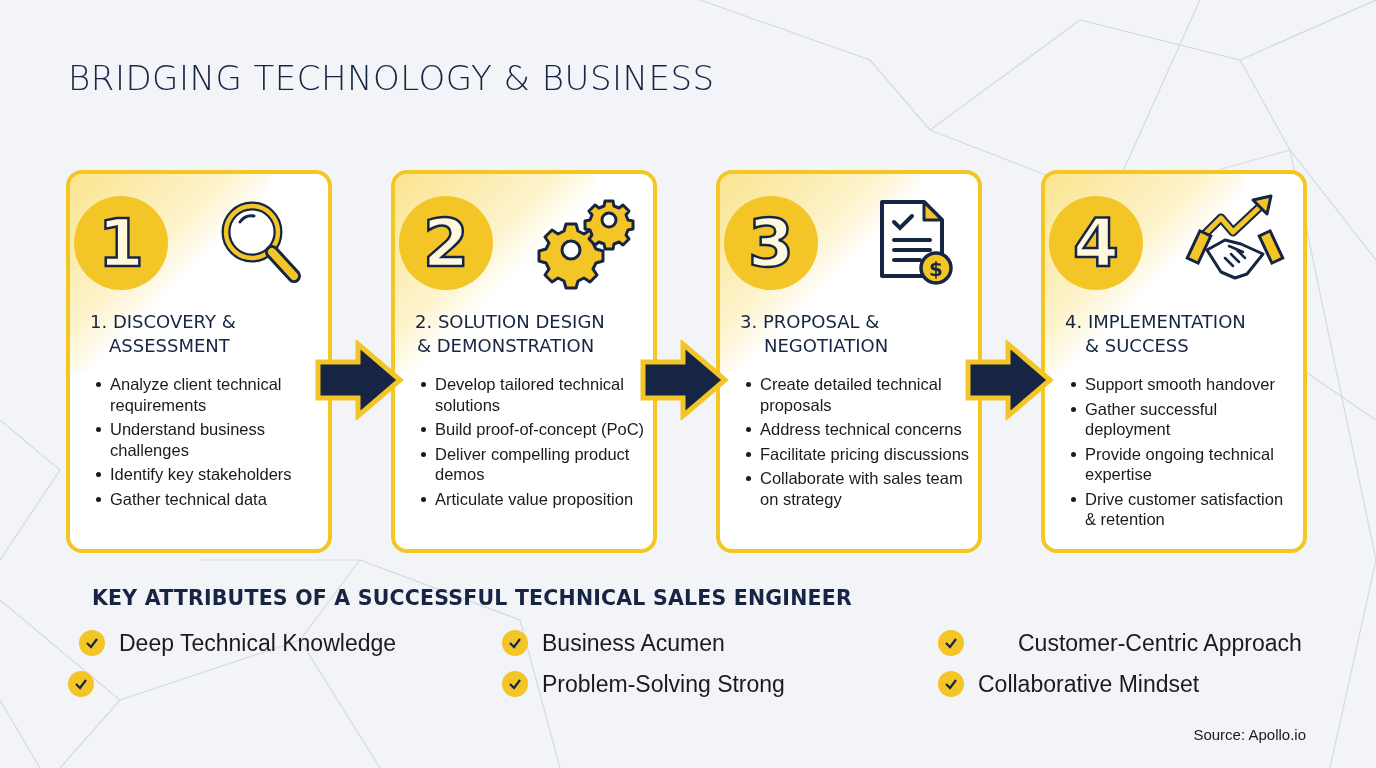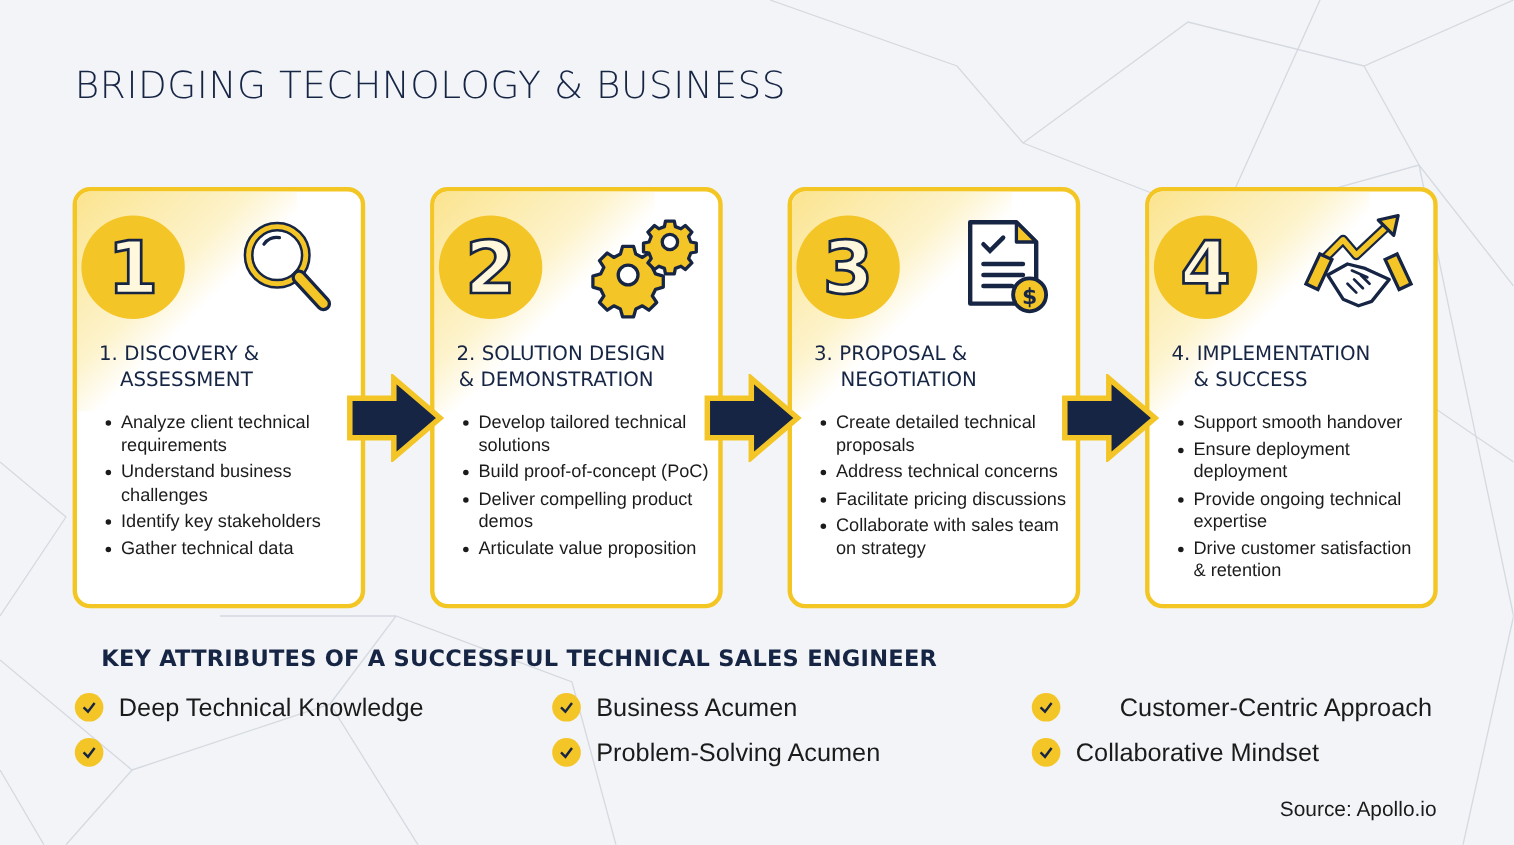--- a/index.html
+++ b/index.html
@@ -65,21 +65,21 @@
   .attr {
     position: absolute; z-index: 2; display: flex; align-items: center;
     font-size: 23px; color: #1b1b1b; height: 30px;
   }
   .attr .chk {
     width: 26px; height: 26px; border-radius: 50%; background: #f4c526;
     display: flex; align-items: center; justify-content: center; margin-right: 14px;
   }
   .source {
     position: absolute; right: 70px; top: 726px; z-index: 2;
-    font-size: 19px; color: #1b1b1b;
+    font-size: 15px; color: #1b1b1b;
   }
 </style>
 </head>
 <body>
 
 <svg class="bg-lines" width="1376" height="768" viewBox="0 0 1376 768">
   <g stroke="#d5d9e0" stroke-width="1.2" fill="none">
     <polyline points="930,130 1080,20 1240,60 1376,0"></polyline>
     <polyline points="930,130 1110,200 1200,0"></polyline>
     <polyline points="1110,200 1290,150 1376,260"></polyline>
@@ -185,39 +185,39 @@
     <rect x="80" y="40" width="12" height="30" fill="#f4c526" stroke="#162544" stroke-width="3" transform="rotate(-25 86 55)"></rect>
     <path d="M22 58 L40 48 L56 52 L78 62 L62 82 L50 86 L36 80 Z" fill="#fff" stroke="#162544" stroke-width="3" stroke-linejoin="round"></path>
     <path d="M44 54 L58 60 M40 66 L48 74 M46 62 L54 70 M52 58 L60 66" stroke="#162544" stroke-width="2.5" stroke-linecap="round"></path>
   </svg>
   <div class="heading">
     <div>4. IMPLEMENTATION</div>
     <div style="padding-left:20px">&amp; SUCCESS</div>
   </div>
   <ul>
     <li>Support smooth handover</li>
-    <li>Ensure deployment deployment</li>
+    <li>Gather successful deployment</li>
     <li>Provide ongoing technical expertise</li>
     <li>Drive customer satisfaction &amp; retention</li>
   </ul>
 </div>
 
 <svg class="arrow" style="left:314px;" viewBox="0 0 92 80">
   <polygon points="4,22 44,22 44,4 86,40 44,76 44,58 4,58" fill="#162544" stroke="#f4c526" stroke-width="5" stroke-linejoin="miter"></polygon>
 </svg>
 <svg class="arrow" style="left:639px;" viewBox="0 0 92 80">
   <polygon points="4,22 44,22 44,4 86,40 44,76 44,58 4,58" fill="#162544" stroke="#f4c526" stroke-width="5" stroke-linejoin="miter"></polygon>
 </svg>
 <svg class="arrow" style="left:964px;" viewBox="0 0 92 80">
   <polygon points="4,22 44,22 44,4 86,40 44,76 44,58 4,58" fill="#162544" stroke="#f4c526" stroke-width="5" stroke-linejoin="miter"></polygon>
 </svg>
 
 <div class="attr-title">KEY ATTRIBUTES OF A SUCCESSFUL TECHNICAL SALES ENGINEER</div>
 
-<div class="attr" style="left:68px; top:628px;">
+<div class="attr" style="left:79px; top:628px;">
   <span class="chk">
       <svg width="14" height="14" viewBox="0 0 14 14">
         <polyline points="2,7 6,11 12,3" fill="none" stroke="#162544" stroke-width="2.2"></polyline>
       </svg>
     </span>
   <span>Deep Technical Knowledge</span>
 </div>
 <div class="attr" style="left:68px; top:669px;">
   <span class="chk">
       <svg width="14" height="14" viewBox="0 0 14 14">
@@ -232,21 +232,21 @@
       </svg>
     </span>
   <span>Business Acumen</span>
 </div>
 <div class="attr" style="left:502px; top:669px;">
   <span class="chk">
       <svg width="14" height="14" viewBox="0 0 14 14">
         <polyline points="2,7 6,11 12,3" fill="none" stroke="#162544" stroke-width="2.2"></polyline>
       </svg>
     </span>
-  <span>Problem-Solving Acumen</span>
+  <span>Problem-Solving Strong</span>
 </div>
 <div class="attr" style="left:938px; top:628px;gap:40px;">
   <span class="chk">
       <svg width="14" height="14" viewBox="0 0 14 14">
         <polyline points="2,7 6,11 12,3" fill="none" stroke="#162544" stroke-width="2.2"></polyline>
       </svg>
     </span>
   <span>Customer-Centric Approach</span>
 </div>
 <div class="attr" style="left:938px; top:669px;">

